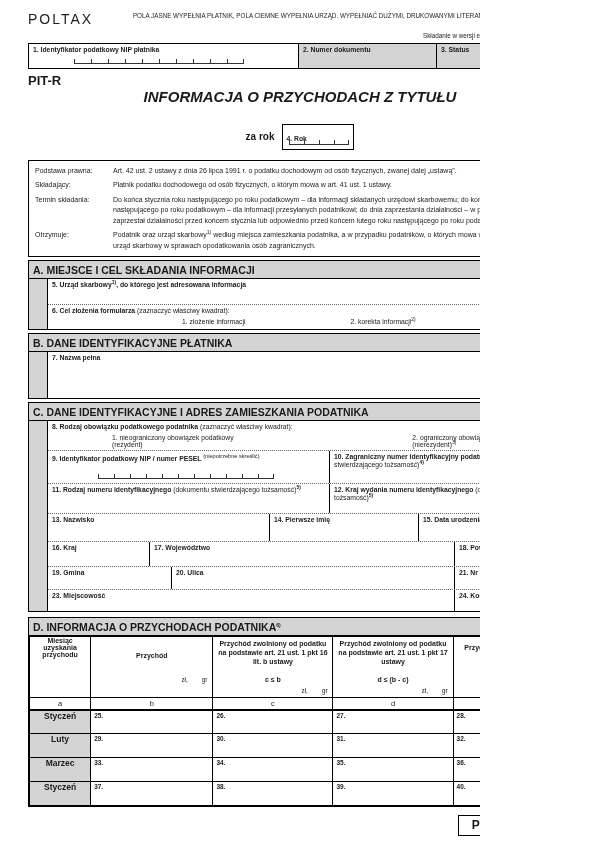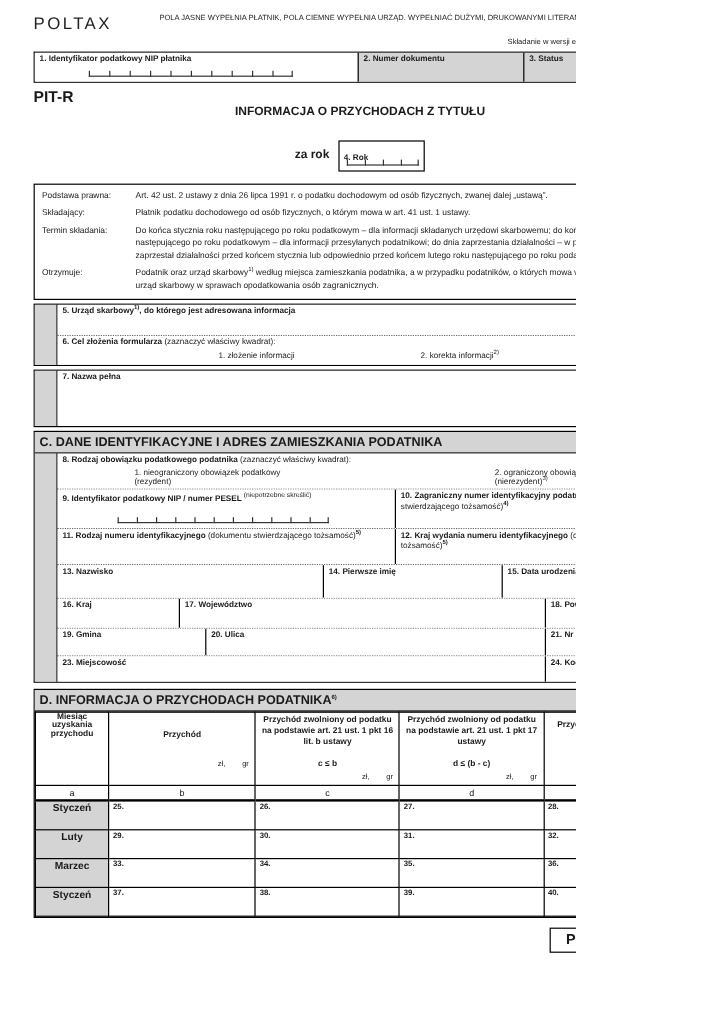--- a/index.html
+++ b/index.html
@@ -33,21 +33,21 @@
   .tick { height:5px; border-left:1px solid #333; border-bottom:1px solid #333; }
   .tick:last-child { border-right:1px solid #333; }
   .tick-nip { width:17px; }
   .tick-rok { width:15px; }
   .tick-pesel { width:16px; }
   .nip-ticks { position:absolute; left:45px; bottom:4px; }
 
   
   .titleblock { position:relative; margin-top:4px; }
   .form-code { position:absolute; left:0; top:0; font-size:13px; font-weight:bold; }
-  .main-title { text-align:center; font-size:10px; font-weight:bold; line-height:1.35; padding-top:14px; }
+  .main-title { text-align:center; font-size:15px; font-weight:bold; line-height:1.35; padding-top:14px;font-style:italic; }
   .zarok-row { display:flex; justify-content:center; align-items:center; margin-top:16px; gap:8px; }
   .zarok { font-size:10px; font-weight:bold; }
   .rok-box { width:72px; height:26px; border:1px solid #000; position:relative; padding:2px 3px; }
   .rok-box .ticks { position:absolute; left:6px; bottom:4px; }
 
   
   .legal { border:1px solid #000; margin-top:10px; padding:5px 6px 4px; font-size:7px; line-height:1.5; }
   .legal-row { display:flex; margin-bottom:4px; }
   .legal-row:last-child { margin-bottom:1px; }
   .legal-label { flex:0 0 78px; }
@@ -156,20 +156,21 @@
         <div class="legal-label">Termin składania:</div>
         <div class="legal-text">Do końca stycznia roku następującego po roku podatkowym – dla informacji składanych urzędowi skarbowemu; do końca lutego roku następującego po roku podatkowym – dla informacji przesyłanych podatnikowi; do dnia zaprzestania działalności – w przypadku gdy płatnik zaprzestał działalności przed końcem stycznia lub odpowiednio przed końcem lutego roku następującego po roku podatkowym.</div>
       </div>
       <div class="legal-row">
         <div class="legal-label">Otrzymuje:</div>
         <div class="legal-text"><span>Podatnik oraz urząd skarbowy</span><sup>1)</sup><span> według miejsca zamieszkania podatnika, a w przypadku podatników, o których mowa w art. 3 ust. 2a ustawy, urząd skarbowy w sprawach opodatkowania osób zagranicznych.</span></div>
       </div>
     </div>
 
     <div class="section">
+      <div class="sec-header">A. MIEJSCE I CEL SKŁADANIA INFORMACJI</div>
       <div class="sec-body">
         <div class="gray-strip"></div>
         <div class="fields">
           <div class="frow" style="min-height:26px;">
             <div class="fcell" style="flex:1;">
               <div class="flabel"><span>5. Urząd skarbowy</span><sup>1)</sup><span>, do którego jest adresowana informacja</span></div>
             </div>
           </div>
           <div class="frow" style="min-height:24px;">
             <div class="fcell" style="flex:1;">
@@ -178,20 +179,21 @@
                 <span class="opt" style="margin-left:130px;">1. złożenie informacji</span>
                 <span class="opt" style="margin-left:105px;"><span>2. korekta informacji</span><sup>2)</sup></span>
               </div>
             </div>
           </div>
         </div>
       </div>
     </div>
 
     <div class="section">
+      <div class="sec-header">B. DANE IDENTYFIKACYJNE PŁATNIKA</div>
       <div class="sec-body">
         <div class="gray-strip"></div>
         <div class="fields">
           <div class="frow" style="min-height:46px;">
             <div class="fcell" style="flex:1;">
               <div class="flabel">7. Nazwa pełna</div>
             </div>
           </div>
         </div>
       </div>

